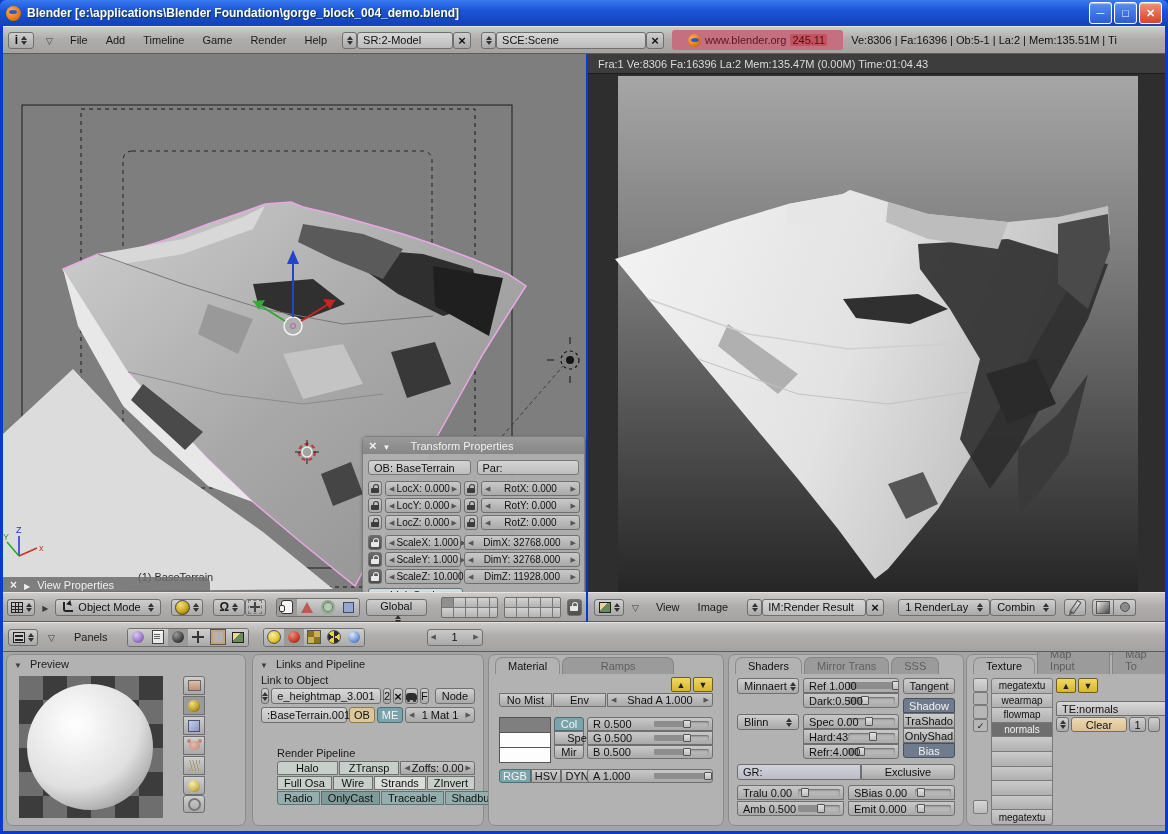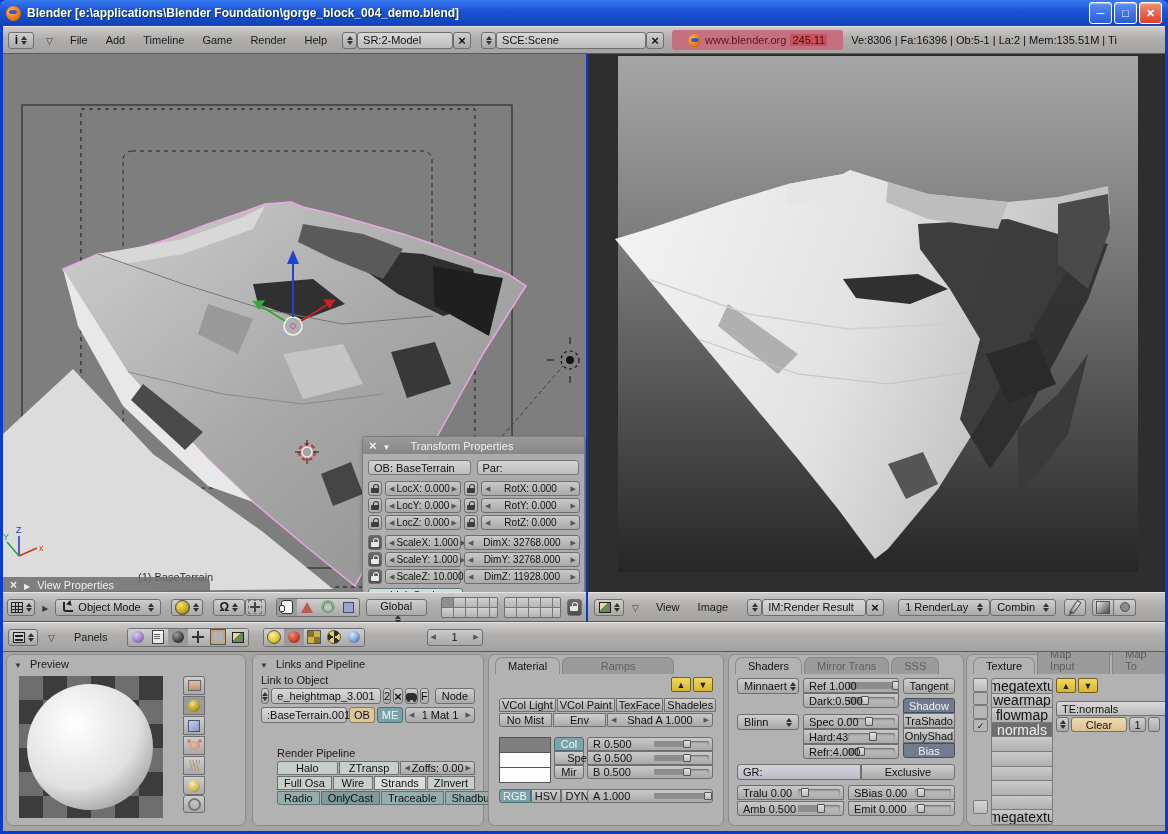--- a/index.html
+++ b/index.html
@@ -115,21 +115,21 @@
   .tpanel{position:absolute;background:#b0b0b0ee;border:1px solid #7d7d7d;border-radius:4px;box-shadow:1px 2px 4px rgba(0,0,0,.35);}
   .tphead{height:17px;background:linear-gradient(#9a9a9a,#868686);border-radius:4px 4px 0 0;display:flex;align-items:center;color:#f0f0f0;padding:0 6px;gap:6px;}
   .tpx::before{content:"×";font-weight:bold;font-size:13px;color:#f0f0f0;line-height:1;}
   .tptd::before{content:"▼";font-size:8px;color:#f0f0f0;}
   .tfield{display:inline-flex;align-items:center;height:15px;padding:0 5px;background:linear-gradient(#d4d4d4,#bdbdbd);border:1px solid #777;border-radius:3px;box-sizing:border-box;}
   
   .vprops{position:absolute;background:#6e6e6eda;border-radius:0 6px 0 0;display:flex;align-items:center;gap:7px;color:#efefef;padding:0 10px 0 7px;height:15px;}
   .vpx::before{content:"×";font-weight:bold;font-size:12px;line-height:1;}
   .vpt::before{content:"▶";font-size:8px;}
   
-  .txrow{height:13.6px;display:flex;align-items:center;justify-content:center;border:1px solid #7a7a7a;border-top:none;background:linear-gradient(#cacaca,#b0b0b0);font-size:14px;overflow:hidden;}
+  .txrow{height:13.6px;display:flex;align-items:center;justify-content:center;border:1px solid #7a7a7a;border-top:none;background:linear-gradient(#cacaca,#b0b0b0);font-size:10px;overflow:hidden;}
   .txrow:first-child{border-top:1px solid #7a7a7a;border-radius:3px 3px 0 0;}
   .txrow:last-child{border-radius:0 0 3px 3px;}
   .txrow.sel{background:#6e6e6e;color:#f2f2f2;}
   .txcb{width:15px;height:13.6px;border:1px solid #7a7a7a;border-radius:2px;background:linear-gradient(#d6d6d6,#bcbcbc);display:flex;align-items:center;justify-content:center;font-size:9px;box-sizing:border-box;}
   .small{font-size:10px;}
 </style>
 </head>
 <body>
 
 <div class="screen">
@@ -420,20 +420,23 @@
           <span class="lc"></span>
           <span class="lc"></span>
       </span>
       <span class="lockbtn closed" style="margin-left:6px;width:16px;height:17px;">
           <span class="plock"></span>
         </span>
     </div>
   </div>
 
   <div style="position:absolute;left:588px;top:54px;width:577px;height:568px;background:#2e2e2e;">
+    <div style="height:20px;background:#3d3d3d;color:#dcdcdc;display:flex;align-items:center;padding:0 10px;border-bottom:1px solid #1c1c1c;box-sizing:border-box;">
+      <span>Fra:1  Ve:8306 Fa:16396 La:2 Mem:135.47M (0.00M) Time:01:04.43</span>
+    </div>
     <svg width="577" height="518" viewBox="0 0 577 518" style="display:block;">
       <defs>
         <linearGradient id="sky" x1="0" y1="0" x2="0" y2="1">
           <stop offset="0" stop-color="#a6a6a6"></stop>
             <stop offset="0.35" stop-color="#7d7d7d"></stop>
             <stop offset="1" stop-color="#262626"></stop>
         </linearGradient>
         <linearGradient id="snow" x1="0" y1="0" x2="1" y2="0.3">
           <stop offset="0" stop-color="#f4f4f4"></stop>
             <stop offset="0.55" stop-color="#e2e2e2"></stop>
@@ -646,26 +649,20 @@
 
     <div class="panel" style="left:485px;top:2px;width:236px;height:172px;">
       <div class="tabrow">
         <span class="tab act">Material</span>
         <span class="tab inact" style="min-width:86px;text-align:center;">Ramps</span>
       </div>
       <div style="display:flex;justify-content:flex-end;gap:2px;padding:3px 10px 0 0;">
         <span class="ybtn">▲</span>
         <span class="ybtn">▼</span>
       </div>
-      <div style="display:grid;grid-template-columns:1fr 1fr 1fr 1fr;gap:1px;padding:6px 10px 0 10px;">
-        <span class="btn" style="height:14px;border-radius:3px 0 0 0;padding:0 2px;">VCol Light</span>
-        <span class="btn" style="height:14px;border-radius:0;padding:0 2px;">VCol Paint</span>
-        <span class="btn" style="height:14px;border-radius:0;padding:0 2px;">TexFace</span>
-        <span class="btn" style="height:14px;border-radius:0 3px 0 0;padding:0 2px;">Shadeles</span>
-      </div>
       <div style="display:grid;grid-template-columns:1fr 1fr 2fr;gap:1px;padding:1px 10px 0 10px;">
         <span class="btn" style="height:14px;border-radius:0 0 0 3px;padding:0 2px;">No Mist</span>
         <span class="btn" style="height:14px;border-radius:0;padding:0 2px;">Env</span>
         <span class="num" style="height:14px;border-radius:0 0 3px 0;">
             <span>Shad A 1.000</span>
           </span>
       </div>
       <div style="display:flex;gap:3px;padding:10px 10px 0 10px;">
         <div style="display:flex;flex-direction:column;width:52px;">
           <span style="height:14px;background:#7f7f7f;border:1px solid #555;"></span>

